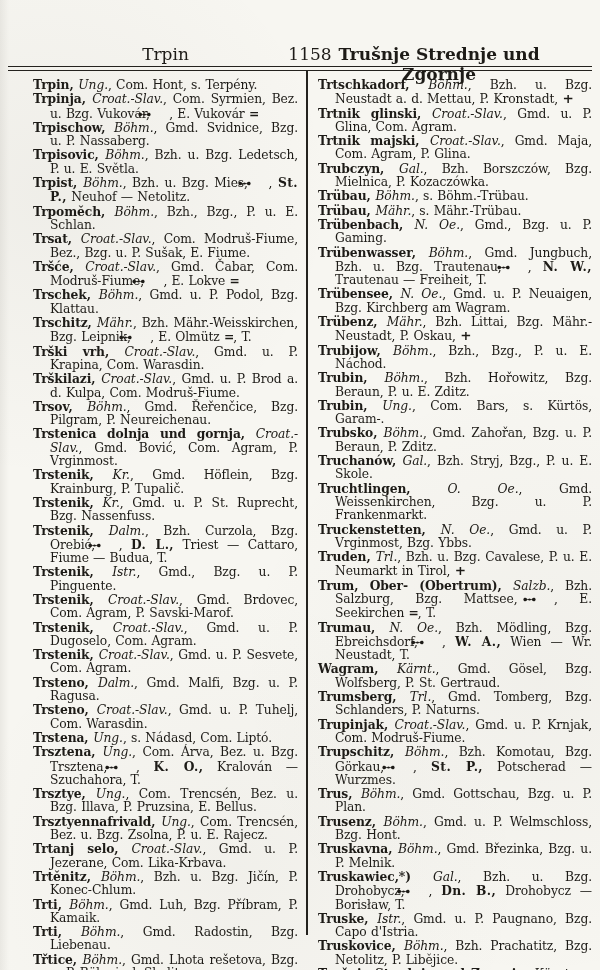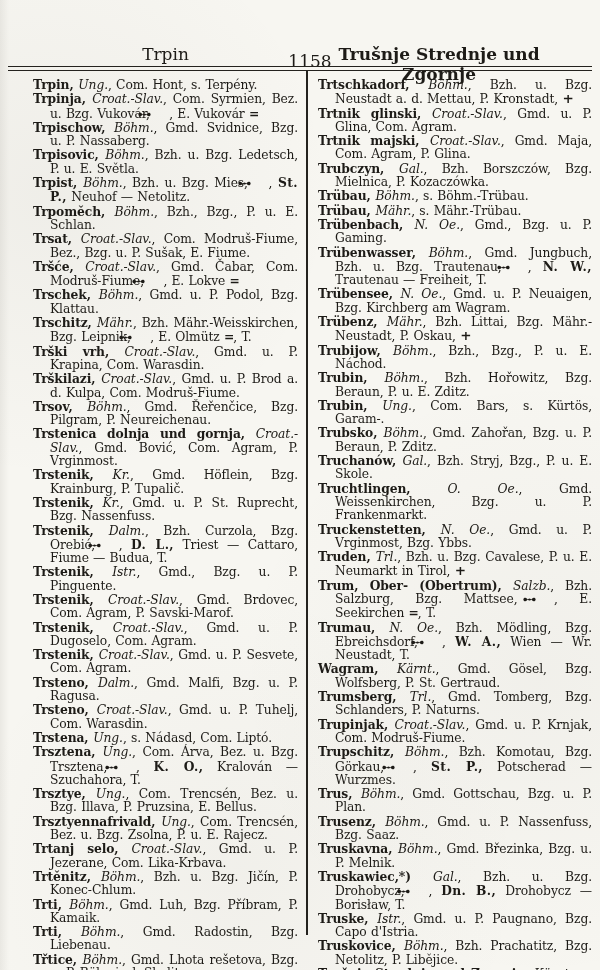--- a/index.html
+++ b/index.html
@@ -13,21 +13,21 @@
     position:relative;width:600px;height:970px;overflow:hidden;
     background:
       radial-gradient(circle at 8% 20%, rgba(90,85,75,0.05), transparent 30%),
       radial-gradient(circle at 90% 70%, rgba(90,85,75,0.04), transparent 35%),
       radial-gradient(circle at 40% 90%, rgba(90,85,75,0.04), transparent 30%),
       linear-gradient(to right, rgba(60,55,45,0.07), transparent 9px),
       #f7f6f1;
   }
   .running-header{position:absolute;top:44px;left:0;width:600px;height:20px;font-size:17px;}
   .hdr-left{position:absolute;left:33px;width:265px;text-align:center;}
-  .hdr-page{position:absolute;left:275px;width:70px;text-align:center;margin-top:7px;}
+  .hdr-page{position:absolute;left:275px;width:70px;text-align:center;}
   .hdr-right{position:absolute;left:302px;width:274px;text-align:center;font-weight:bold;}
   .rule-double{
     position:absolute;top:66px;left:8px;width:584px;height:3px;
     border-top:1.6px solid #24221e;border-bottom:1px solid #24221e;
   }
   .divider-v{position:absolute;left:306px;top:71px;width:1.5px;height:864px;background:#24221e;}
   .col{position:absolute;top:78px;font-size:12.3px;line-height:13.3px;text-align:justify;}
   .col-left{left:33px;width:265px;}
   .col-right{left:318px;width:274px;}
   .entry{padding-left:17px;text-indent:-17px;letter-spacing:-0.1px;word-spacing:0.04em;}
@@ -128,21 +128,21 @@
       <div class="entry"><span class="hw">Trumau, </span><span class="rg">N. Oe.</span><span class="tx">, Bzh. Mödling, Bzg. Ebreichsdorf, </span><span class="icon-ph"><svg viewBox="0 0 22 10" xmlns="http://www.w3.org/2000/svg">
             <path d="M2 5c0-2.6 3.2-3.4 5-1.6l2.2 2.2c1 1 2.6 1 3.6 0L15 3.4c1.8-1.8 5-1 5 1.6 0 2.6-3.2 3.4-5 1.6l-2.2-2.2c-1-1-2.6-1-3.6 0L7 6.6C5.2 8.4 2 7.6 2 5z"></path>
           </svg></span><span class="tx">, </span><span class="ab">W. A.,</span><span class="tx"> Wien — Wr. Neustadt, T.</span></div>
       <div class="entry"><span class="hw">Wagram, </span><span class="rg">Kärnt.</span><span class="tx">, Gmd. Gösel, Bzg. Wolfsberg, P. St. Gertraud.</span></div>
       <div class="entry"><span class="hw">Trumsberg, </span><span class="rg">Trl.</span><span class="tx">, Gmd. Tomberg, Bzg. Schlanders, P. Naturns.</span></div>
       <div class="entry"><span class="hw">Trupinjak, </span><span class="rg">Croat.-Slav.</span><span class="tx">, Gmd. u. P. Krnjak, Com. Modruš-Fiume.</span></div>
       <div class="entry"><span class="hw">Trupschitz, </span><span class="rg">Böhm.</span><span class="tx">, Bzh. Komotau, Bzg. Görkau, </span><span class="icon-ph"><svg viewBox="0 0 22 10" xmlns="http://www.w3.org/2000/svg">
             <path d="M2 5c0-2.6 3.2-3.4 5-1.6l2.2 2.2c1 1 2.6 1 3.6 0L15 3.4c1.8-1.8 5-1 5 1.6 0 2.6-3.2 3.4-5 1.6l-2.2-2.2c-1-1-2.6-1-3.6 0L7 6.6C5.2 8.4 2 7.6 2 5z"></path>
           </svg></span><span class="tx">, </span><span class="ab">St. P.,</span><span class="tx"> Potscherad — Wurzmes.</span></div>
       <div class="entry"><span class="hw">Trus, </span><span class="rg">Böhm.</span><span class="tx">, Gmd. Gottschau, Bzg. u. P. Plan.</span></div>
-      <div class="entry"><span class="hw">Trusenz, </span><span class="rg">Böhm.</span><span class="tx">, Gmd. u. P. Nassenfuss, Bzg. Saaz.</span></div>
+      <div class="entry"><span class="hw">Trusenz, </span><span class="rg">Böhm.</span><span class="tx">, Gmd. u. P. Welmschloss, Bzg. Hont.</span></div>
       <div class="entry"><span class="hw">Truskavna, </span><span class="rg">Böhm.</span><span class="tx">, Gmd. Březinka, Bzg. u. P. Melnik.</span></div>
       <div class="entry"><span class="hw">Truskawiec,*) </span><span class="rg">Gal.</span><span class="tx">, Bzh. u. Bzg. Drohobycz, </span><span class="icon-ph"><svg viewBox="0 0 22 10" xmlns="http://www.w3.org/2000/svg">
             <path d="M2 5c0-2.6 3.2-3.4 5-1.6l2.2 2.2c1 1 2.6 1 3.6 0L15 3.4c1.8-1.8 5-1 5 1.6 0 2.6-3.2 3.4-5 1.6l-2.2-2.2c-1-1-2.6-1-3.6 0L7 6.6C5.2 8.4 2 7.6 2 5z"></path>
           </svg></span><span class="tx">, </span><span class="ab">Dn. B.,</span><span class="tx"> Drohobycz — Borisław, T.</span></div>
       <div class="entry"><span class="hw">Truske, </span><span class="rg">Istr.</span><span class="tx">, Gmd. u. P. Paugnano, Bzg. Capo d'Istria.</span></div>
       <div class="entry"><span class="hw">Truskovice, </span><span class="rg">Böhm.</span><span class="tx">, Bzh. Prachatitz, Bzg. Netolitz, P. Libějice.</span></div>
       <div class="entry"><span class="hw">Trušnje Strednje und Zgornje, </span><span class="rg">Kärnt.</span><span class="tx">, s. Trixen, Mitter- und Ober.</span></div>
     </div>
 
 </div>

